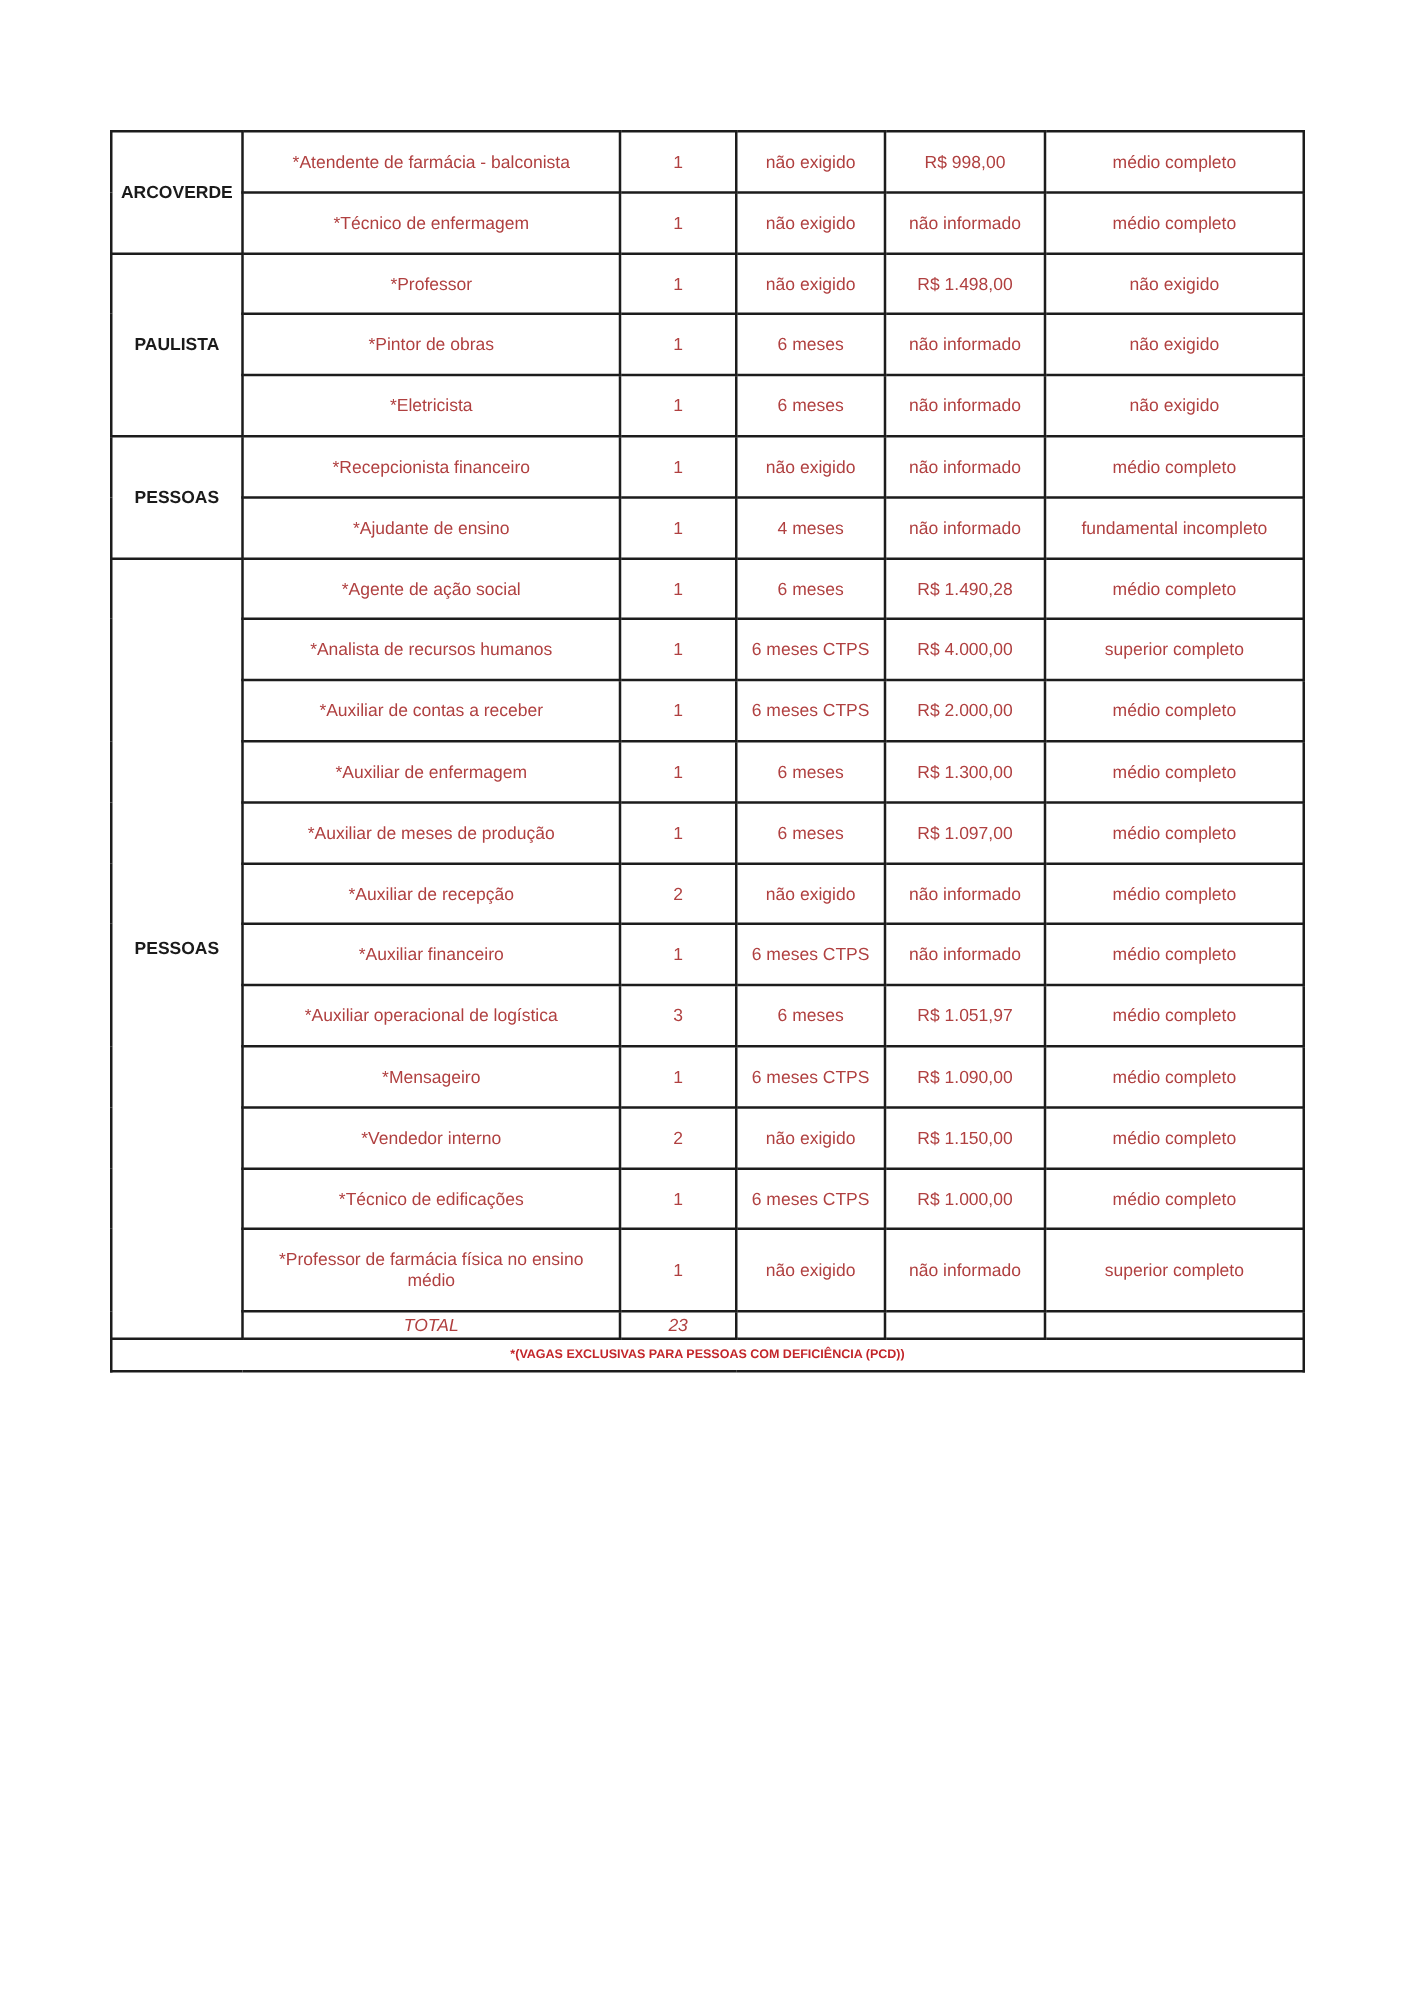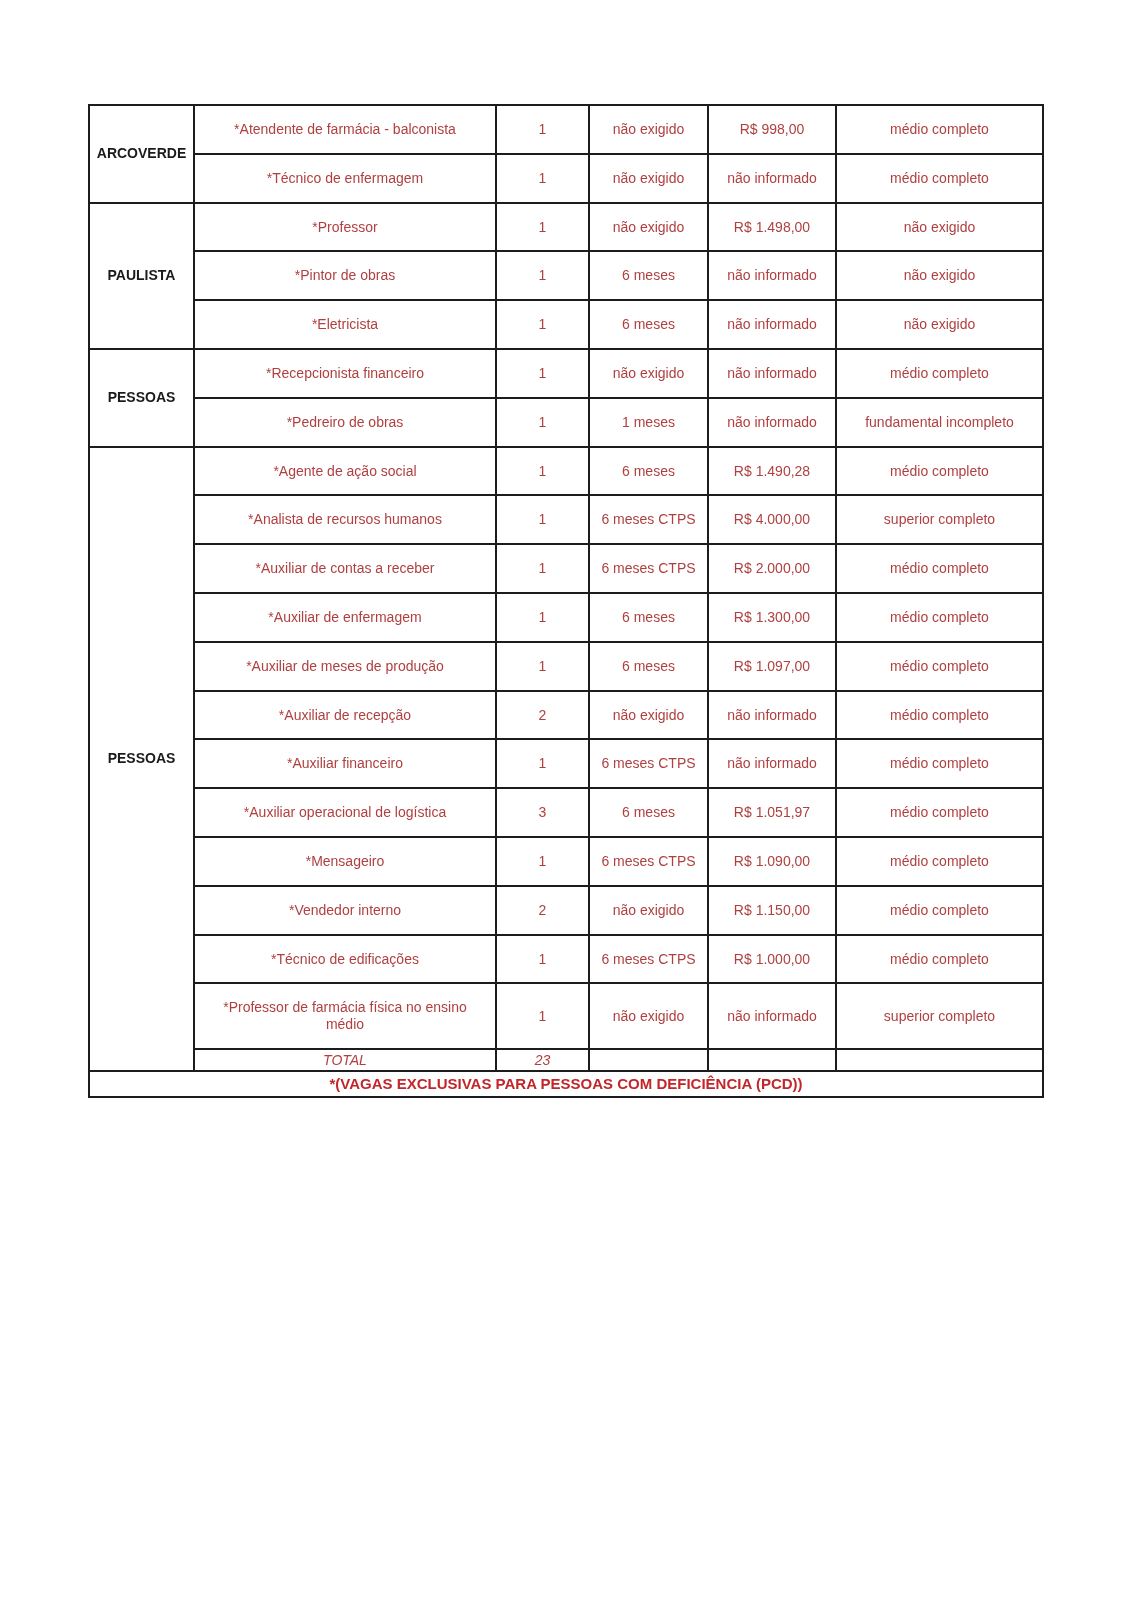--- a/index.html
+++ b/index.html
@@ -50,21 +50,21 @@
     color: var(--city-black, #1a1a1a);
     font-weight: bold;
     font-size: 14px;
   }
   .vac-table td.job-cell {
     padding: 15px 12px;
   }
   .vac-table td.footer-cell {
     color: var(--footer-red, #c3262a);
     font-weight: bold;
-    font-size: 15px;
+    font-size: 10px;
   }
 </style>
 </head>
 <body>
 
 <div class="page" style="--cell-red: #b04040; --city-black: #1a1a1a; --border-color: #1c1c1c; --footer-red: #c3262a; background: rgb(255, 255, 255);">
   <table class="vac-table">
     <colgroup>
       <col style="width:105px">
       <col style="width:302px">
@@ -113,23 +113,23 @@
         </tr>
         <tr>
           <td class="city-cell" rowspan="2">PESSOAS</td>
           <td class="job-cell">*Recepcionista financeiro</td>
           <td>1</td>
           <td>não exigido</td>
           <td>não informado</td>
           <td>médio completo</td>
         </tr>
         <tr>
-          <td class="job-cell">*Pedreiro de obras</td>
-          <td>1</td>
-          <td>1 meses</td>
+          <td class="job-cell">*Ajudante de ensino</td>
+          <td>1</td>
+          <td>4 meses</td>
           <td>não informado</td>
           <td>fundamental incompleto</td>
         </tr>
         <tr>
           <td class="city-cell" rowspan="13">PESSOAS</td>
           <td class="job-cell">*Agente de ação social</td>
           <td>1</td>
           <td>6 meses</td>
           <td>R$ 1.490,28</td>
           <td>médio completo</td>

